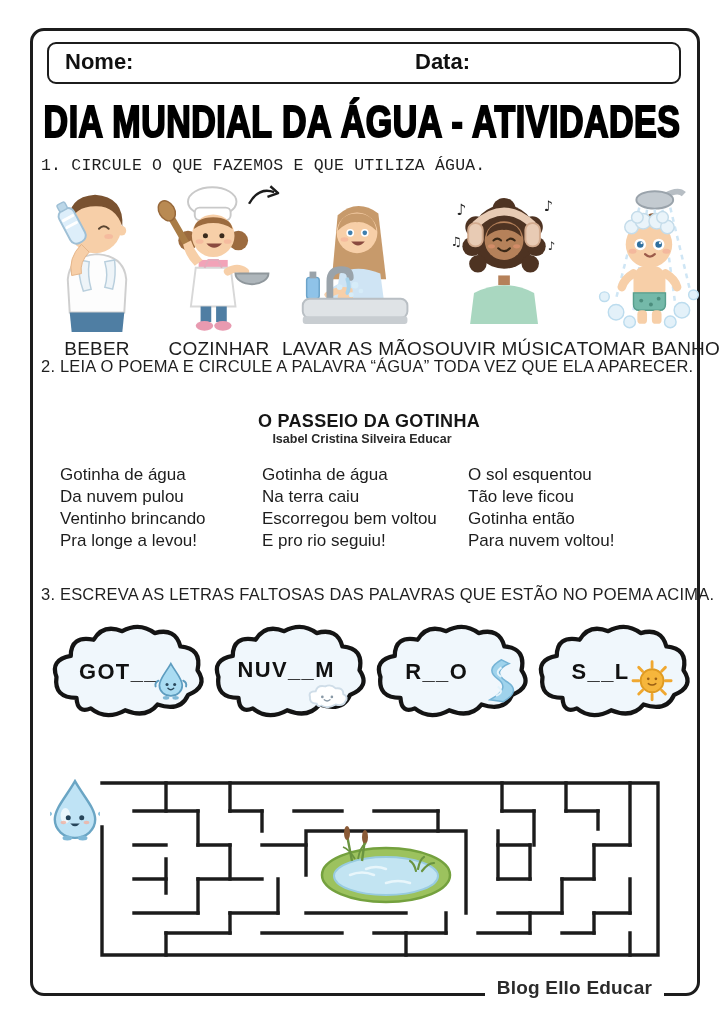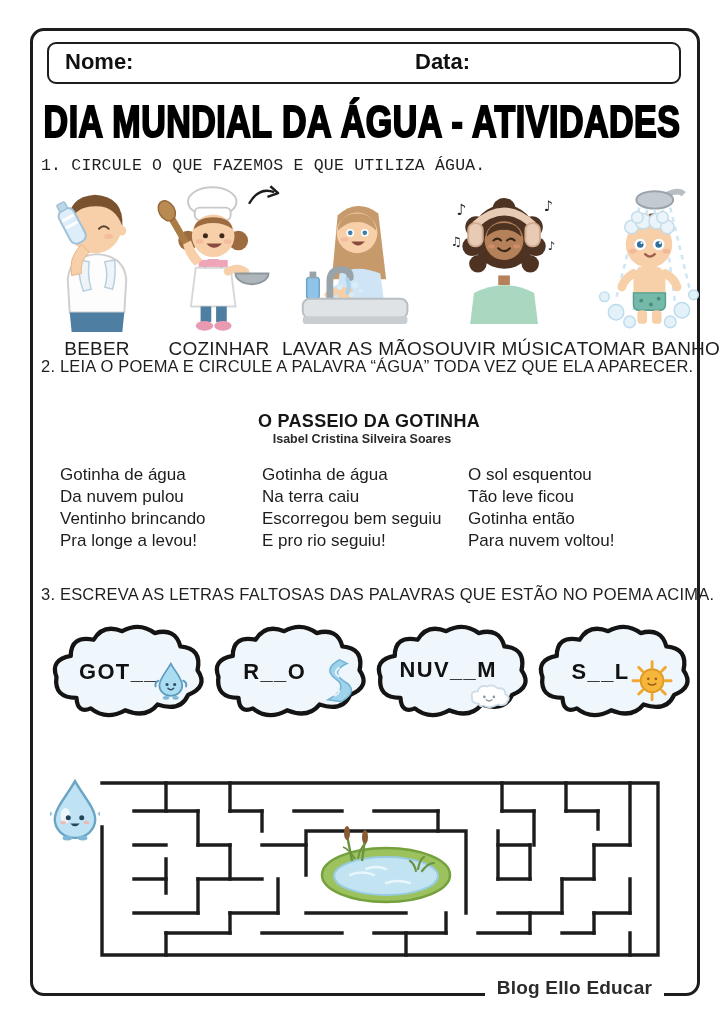--- a/index.html
+++ b/index.html
@@ -222,32 +222,32 @@
             <circle cx="18" cy="118" r="5"></circle>
             <circle cx="110" cy="116" r="5"></circle>
         </g>
       </svg>
       <div class="act1-label">TOMAR BANHO</div>
     </div>
   </div>
 
   <div class="instr i2">2. LEIA O POEMA E CIRCULE A PALAVRA “ÁGUA” TODA VEZ QUE ELA APARECER.</div>
   <div class="poem-title">O PASSEIO DA GOTINHA</div>
-  <div class="poem-author">Isabel Cristina Silveira Soares</div>
+  <div class="poem-author">Isabel Cristina Silveira Educar</div>
 
   <div class="poem-col pc1">
     <div>Gotinha de água</div>
     <div>Da nuvem pulou</div>
     <div>Ventinho brincando</div>
     <div>Pra longe a levou!</div>
   </div>
   <div class="poem-col pc2">
     <div>Gotinha de água</div>
     <div>Na terra caiu</div>
-    <div>Escorregou bem seguiu</div>
+    <div>Escorregou bem voltou</div>
     <div>E pro rio seguiu!</div>
   </div>
   <div class="poem-col pc3">
     <div>O sol esquentou</div>
     <div>Tão leve ficou</div>
     <div>Gotinha então</div>
     <div>Para nuvem voltou!</div>
   </div>
 
   <div class="instr i3">3. ESCREVA AS LETRAS FALTOSAS DAS PALAVRAS QUE ESTÃO NO POEMA ACIMA.</div>
@@ -266,37 +266,37 @@
           <path d="M0,18 q-4,2 -3,6 M26,18 q4,2 3,6" stroke="#5d9cbf" stroke-width="2" fill="none" stroke-linecap="round"></path>
           <ellipse cx="8" cy="36" rx="3.4" ry="2" fill="#7fb8d6"></ellipse>
             <ellipse cx="18" cy="36" rx="3.4" ry="2" fill="#7fb8d6"></ellipse>
         </g>
       </svg>
     </div>
 
     <div class="cloud-cell">
       <svg width="162" height="118" viewBox="0 0 170 120">
         <path d="M32,84 Q8,84 11,62 Q4,44 26,40 Q26,18 50,23 Q60,6 80,14 Q98,4 114,16 Q136,10 141,30 Q164,32 159,55 Q171,72 149,81 Q141,99 117,91 Q105,106 83,97 Q63,108 47,95 Q33,101 32,84 Z" fill="#f0f7fc" stroke="#141414" stroke-width="4.5" stroke-linejoin="round"></path>
-        <text x="70" y="64" text-anchor="middle" font-size="23" font-weight="bold" letter-spacing="1.5" fill="#111">R__O</text>
-        <g transform="translate(116,44)">
-          <path d="M22,0 Q4,10 18,20 Q32,30 10,42 L24,44 Q44,32 26,22 Q12,12 30,4 Z" fill="#9fd3ec" stroke="#76b4d6" stroke-width="1.6"></path>
-          <path d="M22,8 Q14,14 22,18 M18,28 Q26,34 16,38" stroke="#e3f3fb" stroke-width="2" fill="none"></path>
-        </g>
-      </svg>
-    </div>
-
-    <div class="cloud-cell">
-      <svg width="162" height="118" viewBox="0 0 170 120">
-        <path d="M32,84 Q8,84 11,62 Q4,44 26,40 Q26,18 50,23 Q60,6 80,14 Q98,4 114,16 Q136,10 141,30 Q164,32 159,55 Q171,72 149,81 Q141,99 117,91 Q105,106 83,97 Q63,108 47,95 Q33,101 32,84 Z" fill="#f0f7fc" stroke="#141414" stroke-width="4.5" stroke-linejoin="round"></path>
         <text x="82" y="62" text-anchor="middle" font-size="23" font-weight="bold" letter-spacing="1.5" fill="#111">NUV__M</text>
         <g transform="translate(104,72)">
           <path d="M10,18 Q2,18 3,11 Q1,5 9,5 Q11,-2 19,0 Q25,-3 30,2 Q38,1 38,8 Q44,11 40,16 Q38,21 30,19 Q22,24 15,20 Q11,22 10,18 Z" fill="#ffffff" stroke="#cfdde8" stroke-width="2"></path>
           <circle cx="16" cy="11" r="1.4" fill="#8898a5"></circle>
             <circle cx="26" cy="11" r="1.4" fill="#8898a5"></circle>
           <path d="M18,14 q3,2.5 6,0" stroke="#8898a5" stroke-width="1.4" fill="none" stroke-linecap="round"></path>
+        </g>
+      </svg>
+    </div>
+
+    <div class="cloud-cell">
+      <svg width="162" height="118" viewBox="0 0 170 120">
+        <path d="M32,84 Q8,84 11,62 Q4,44 26,40 Q26,18 50,23 Q60,6 80,14 Q98,4 114,16 Q136,10 141,30 Q164,32 159,55 Q171,72 149,81 Q141,99 117,91 Q105,106 83,97 Q63,108 47,95 Q33,101 32,84 Z" fill="#f0f7fc" stroke="#141414" stroke-width="4.5" stroke-linejoin="round"></path>
+        <text x="70" y="64" text-anchor="middle" font-size="23" font-weight="bold" letter-spacing="1.5" fill="#111">R__O</text>
+        <g transform="translate(116,44)">
+          <path d="M22,0 Q4,10 18,20 Q32,30 10,42 L24,44 Q44,32 26,22 Q12,12 30,4 Z" fill="#9fd3ec" stroke="#76b4d6" stroke-width="1.6"></path>
+          <path d="M22,8 Q14,14 22,18 M18,28 Q26,34 16,38" stroke="#e3f3fb" stroke-width="2" fill="none"></path>
         </g>
       </svg>
     </div>
 
     <div class="cloud-cell">
       <svg width="162" height="118" viewBox="0 0 170 120">
         <path d="M32,84 Q8,84 11,62 Q4,44 26,40 Q26,18 50,23 Q60,6 80,14 Q98,4 114,16 Q136,10 141,30 Q164,32 159,55 Q171,72 149,81 Q141,99 117,91 Q105,106 83,97 Q63,108 47,95 Q33,101 32,84 Z" fill="#f0f7fc" stroke="#141414" stroke-width="4.5" stroke-linejoin="round"></path>
         <text x="72" y="64" text-anchor="middle" font-size="23" font-weight="bold" letter-spacing="1.5" fill="#111">S__L</text>
         <g transform="translate(126,66)">
           <g stroke="#f0a830" stroke-width="3" stroke-linecap="round">

